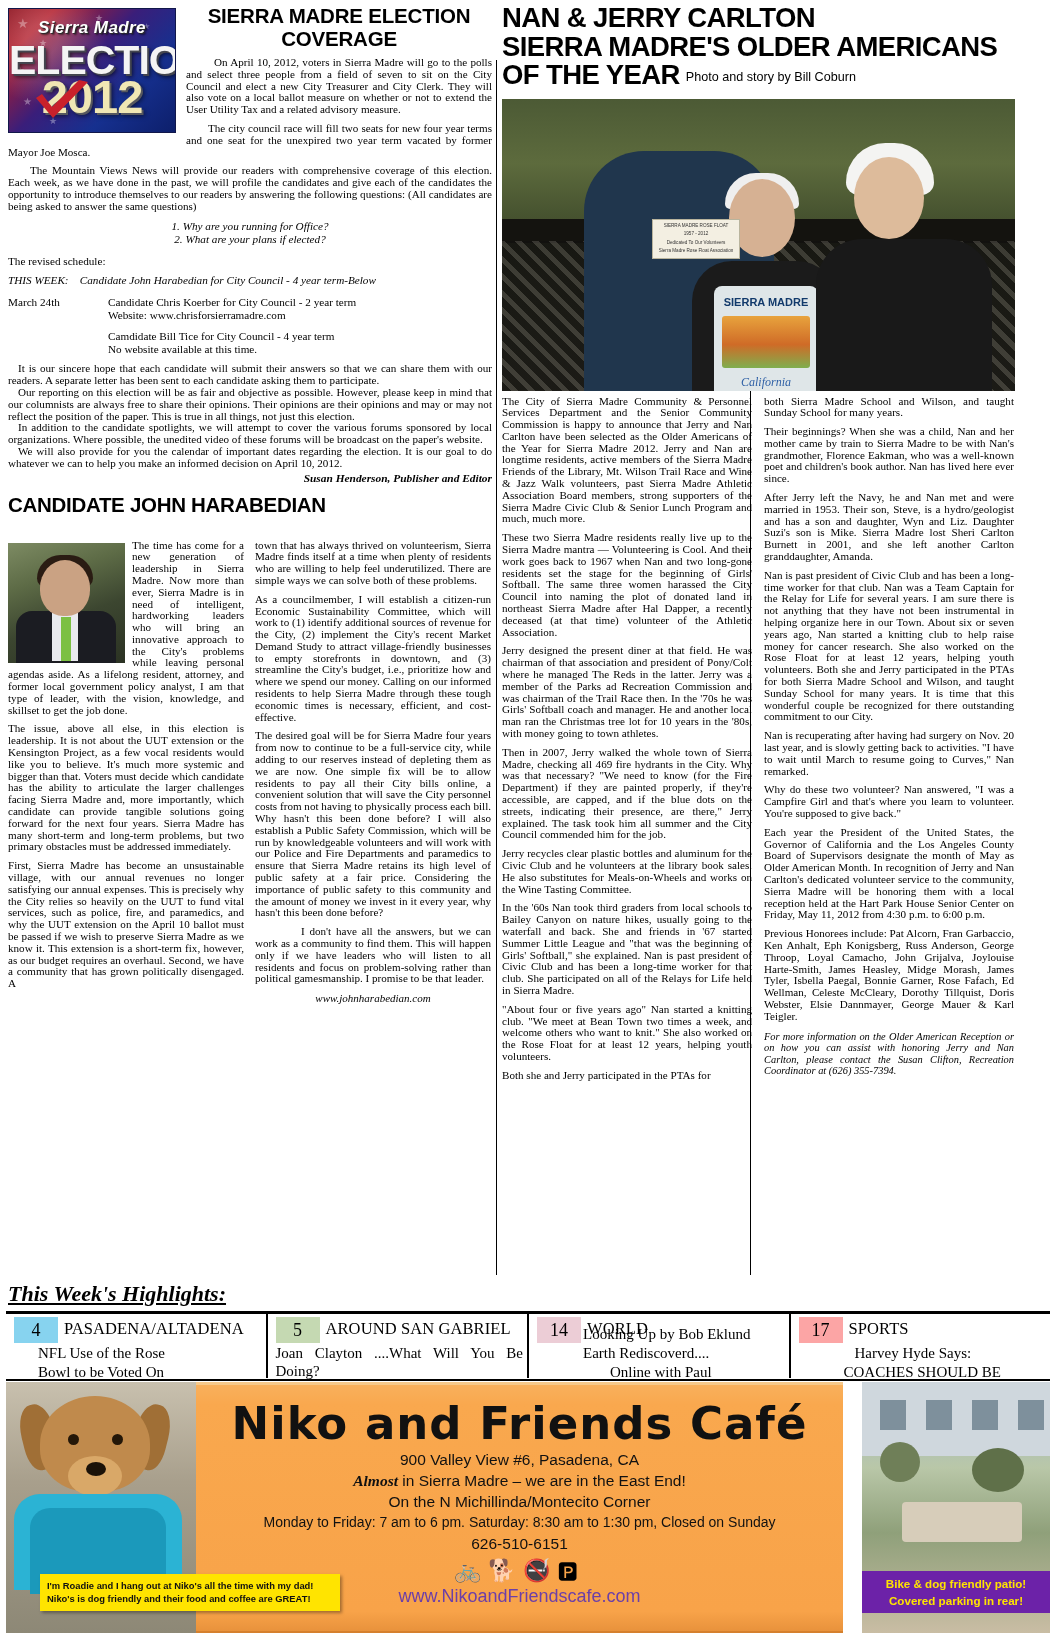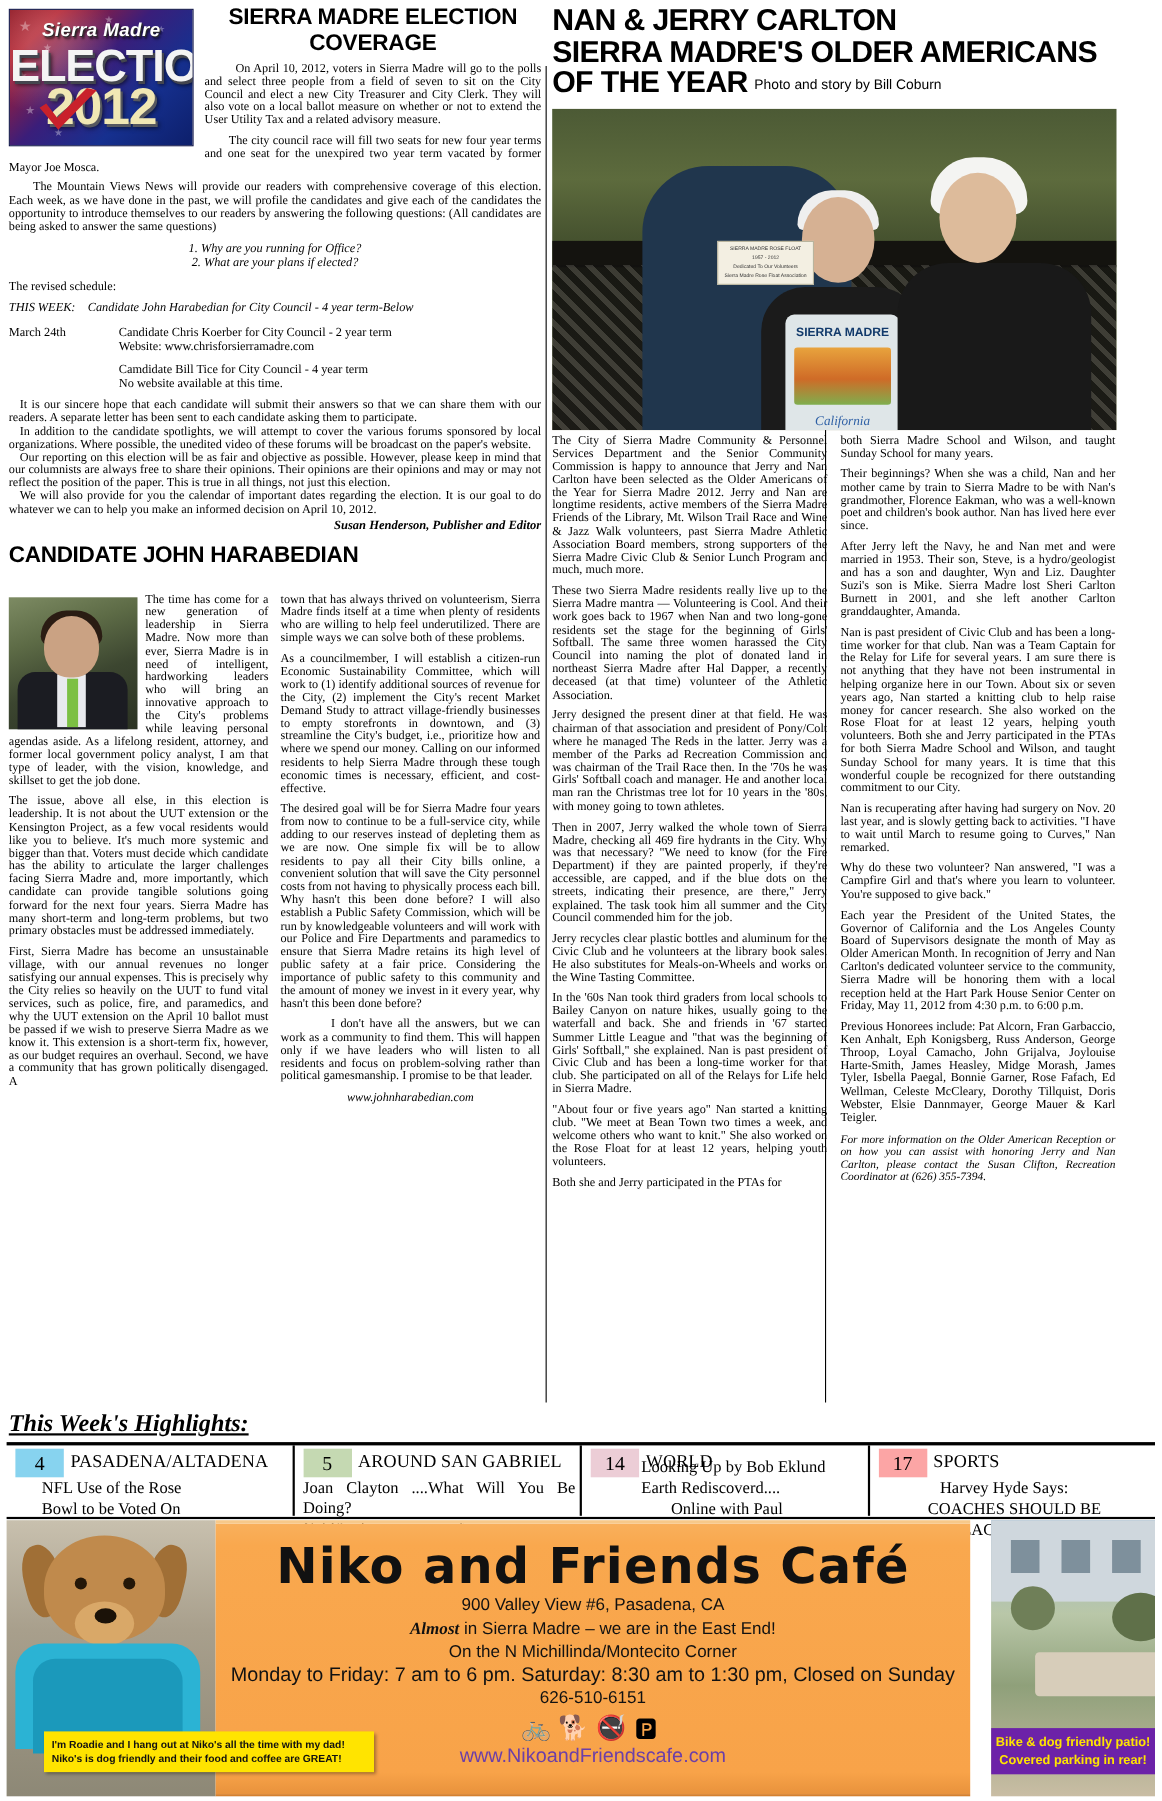--- a/index.html
+++ b/index.html
@@ -169,25 +169,25 @@
     color:#111; padding:5px 7px; z-index:5; box-shadow:2px 2px 3px rgba(0,0,0,.35);
   }
   .ad-main { flex:1; position:relative;
     background:linear-gradient(180deg,#f9b05c 0%,#f9a84e 8%,#f8a349 92%,#e8923c 100%);
     border-top:3px solid #f7c98a; border-bottom:2px solid #d5802e;}
   .ad-name {
     text-align:center; font-family:"DejaVu Sans", sans-serif; font-weight:bold;
     font-size:45px; line-height:50px; letter-spacing:1px; margin-top:14px; color:#111;
   }
   .ad-l { text-align:center; font-family:"Liberation Sans", sans-serif; font-size:15.5px; line-height:21px; color:#111;}
-  .ad-l.small { font-size:18px; }
+  .ad-l.small { font-size:14px; }
   .ad-l .it { font-family:"Liberation Serif", serif; font-style:italic; font-weight:bold; }
   .ad-icons { text-align:center; font-size:22px; line-height:26px; margin-top:4px; letter-spacing:7px;}
   .ad-url { text-align:center; font-family:"Liberation Sans", sans-serif; font-size:18px; color:#6c3fa8; margin-top:2px; }
-  .ad-patio { width:149px; position:relative; overflow:hidden;
+  .ad-patio { width:188px; position:relative; overflow:hidden;
      background:linear-gradient(180deg,#9bb7cf 0%,#b9c7a8 34%,#8fa07a 60%,#c9bda4 100%);margin-left:19px; }
   .patio-bld{ position:absolute; left:0; top:0; width:188px; height:74px; background:#cfd7dd;}
   .patio-win{ position:absolute; width:26px; height:30px; background:#7e909c; top:18px;}
   .patio-pot{ position:absolute; left:18px; top:60px; width:40px; height:40px; background:#6f7f58; border-radius:50%;}
   .patio-pot2{ position:absolute; left:110px; top:66px; width:52px; height:44px; background:#5f7049; border-radius:50%;}
   .patio-tbl{ position:absolute; left:40px; top:120px; width:120px; height:40px; background:#d7cdba; border-radius:4px;}
   .patio-caption {
     position:absolute; left:0; right:0; bottom:20px; background:#6c22a8;
     color:#ffe400; font-family:"Liberation Sans", sans-serif; font-weight:bold;
     font-size:11.6px; line-height:17px; text-align:center; padding:4px 3px;
@@ -245,22 +245,22 @@
     <div class="sched-row">
       <div class="d"></div>
       <div class="t">
         <div>Camdidate Bill Tice for City Council - 4 year term</div>
         <div>No website available at this time.</div>
       </div>
     </div>
 
     <div class="body-txt" style="margin-top:4px;">
       <p class="indent" style="margin-bottom:0;">It is our sincere hope that each candidate will submit their answers so that we can share them with our readers.  A separate letter has been sent to each candidate asking them to participate.</p>
+      <p class="indent" style="margin-bottom:0;">Our reporting on this election will be as fair and objective as possible.  However, please keep in mind that our columnists are always free to share their opinions.  Their opinions are their opinions and may or may not reflect the position of the paper. This is true in all things, not just this election.</p>
       <p class="indent" style="margin-bottom:0;">In addition to the candidate spotlights, we will attempt to cover the various forums sponsored by local organizations.  Where possible, the unedited video of these forums will be broadcast on the paper's website.</p>
-      <p class="indent" style="margin-bottom:0;">Our reporting on this election will be as fair and objective as possible.  However, please keep in mind that our columnists are always free to share their opinions.  Their opinions are their opinions and may or may not reflect the position of the paper. This is true in all things, not just this election.</p>
       <p class="indent" style="margin-bottom:0;">We will also provide for you the calendar of important dates regarding the election.  It is our goal to do whatever we can to help you make an informed decision on April 10, 2012.</p>
     </div>
     <div class="byline-r">Susan Henderson, Publisher and Editor</div>
 
     <h2 class="head-harab">CANDIDATE JOHN HARABEDIAN</h2>
 
     <div class="harab-cols">
       <div class="harab-col">
         <div class="harab-photo">
           <div class="hp-suit"></div>

